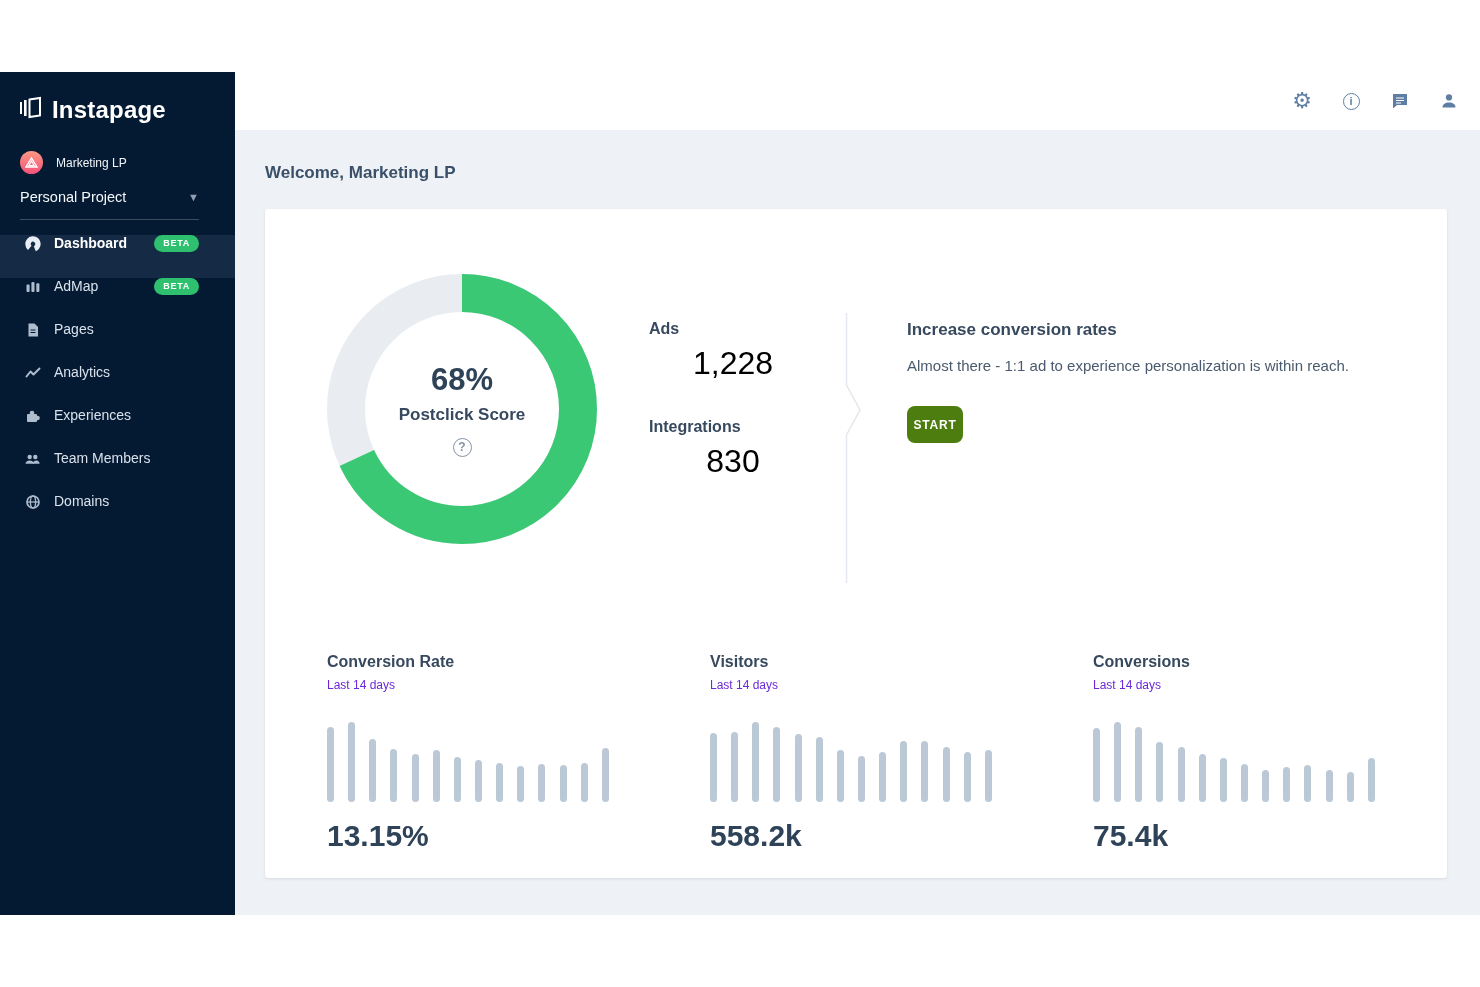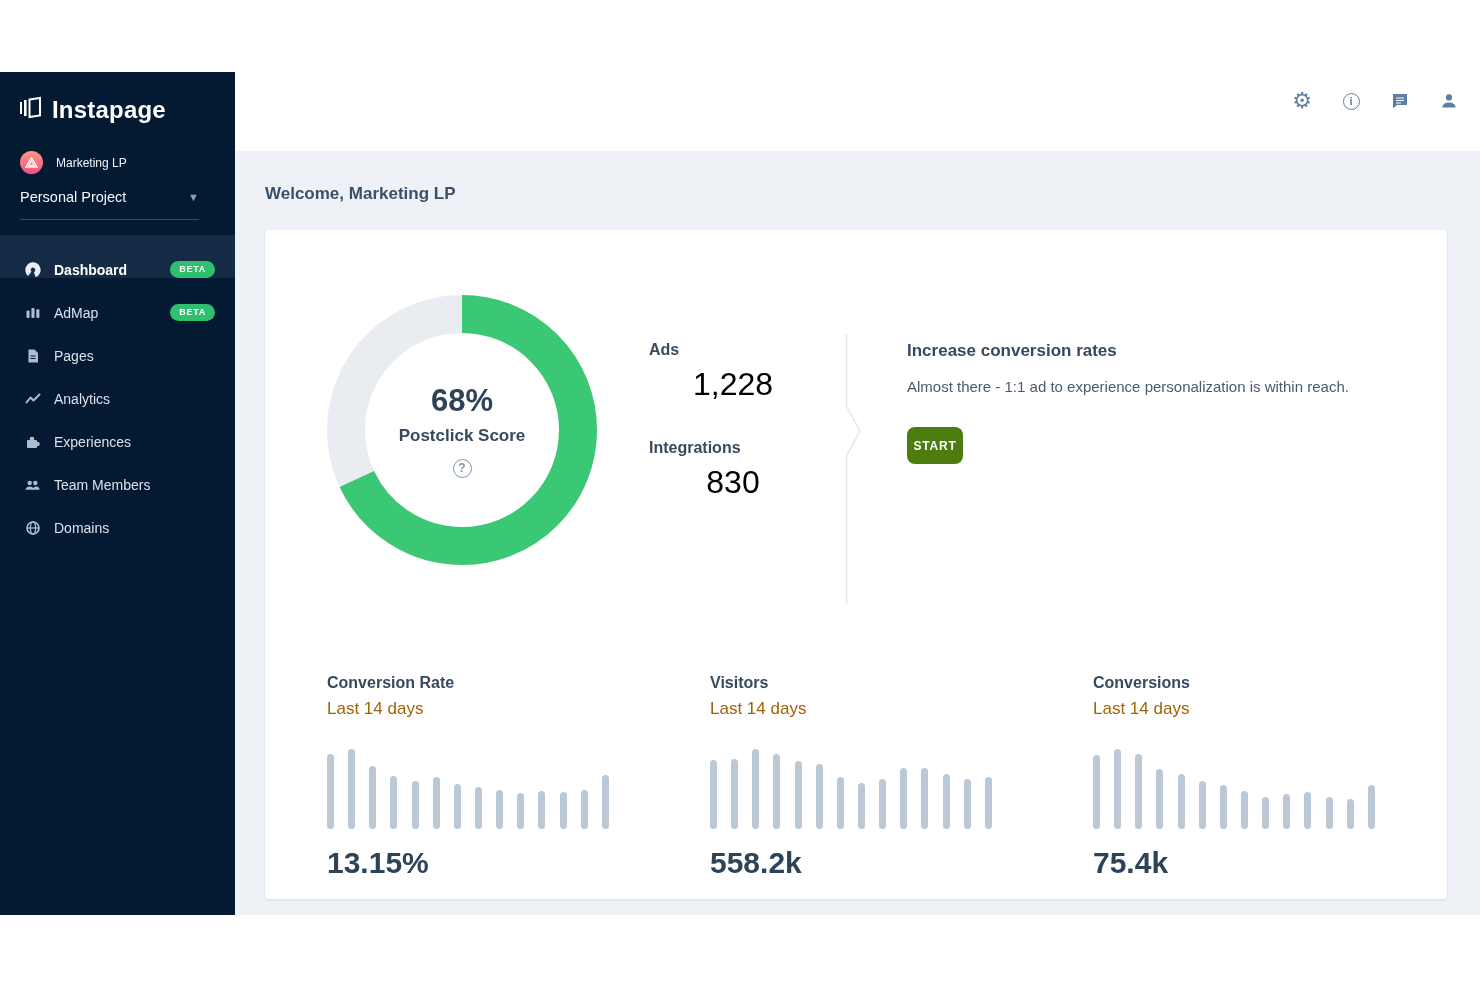--- a/index.html
+++ b/index.html
@@ -11,34 +11,34 @@
   
   .sidebar { width:235px; min-width:235px; background:#041A33; color:#E4EAF2; display:flex; flex-direction:column; }
   .logo-row { padding:22px 0 0 18px; display:flex; align-items:center; gap:7px; }
   .logo-text { color:#ffffff; font-size:24px; font-weight:bold; letter-spacing:.2px; }
   .account-row { margin:26px 0 0 20px; display:flex; align-items:center; gap:13px; }
   .avatar { width:23px; height:23px; border-radius:50%; background:linear-gradient(180deg,#FC9A82 0%,#F4507C 100%); display:flex; align-items:center; justify-content:center; }
   .account-name { font-size:12px; color:#F2F5F9; }
   .project-row { margin:15px 36px 0 20px; padding-bottom:14px; border-bottom:1px solid rgba(255,255,255,.22); display:flex; justify-content:space-between; align-items:center; font-size:14.5px; color:#F4F7FA; cursor:pointer; }
   .project-caret { color:#8FA0B5; font-size:11px; }
   .menu { margin-top:15px; }
-  .menu-item { height:43px; display:flex; align-items:flex-end; padding:0 20px 0 24px; font-size:14px; color:#D9E1EB; cursor:pointer; }
+  .menu-item { height:43px; display:flex; align-items:flex-start; padding:0 36px 0 24px; font-size:14px; color:#D9E1EB; cursor:pointer; }
   .menu-item .icon { width:17px; height:17px; margin-right:13px; color:#AEBDCE; display:flex; align-items:center; justify-content:center; }
   .menu-item.active { background:#152A44; color:#ffffff; font-weight:bold; }
   .menu-item.active .icon { color:#E8EEF5; }
   .badge { margin-left:auto; background:#2EC06F; color:#fff; font-size:9px; font-weight:bold; letter-spacing:.7px; padding:4px 9px; border-radius:10px; line-height:1; }
 
   
   .main { flex:1; display:flex; flex-direction:column; }
   .topbar { height:58px; background:#ffffff; display:flex; align-items:center; justify-content:flex-end; padding-right:20px; gap:27px; }
   .tb-icon { color:#5E7FA3; width:22px; height:22px; display:flex; align-items:center; justify-content:center; cursor:pointer; }
   .gear-glyph { font-size:22px; line-height:1; }
   .info-ring { width:17px; height:17px; border:1.7px solid #5E7FA3; border-radius:50%; display:flex; align-items:center; justify-content:center; font-size:11px; font-weight:bold; font-style:normal; }
 
-  .content { flex:1; background:#EEF1F5; padding:33px 33px 0 30px;margin-top:21px; }
+  .content { flex:1; background:#EEF1F5; padding:33px 33px 0 30px; }
   .welcome { font-size:17px; font-weight:bold; color:#3A5068; margin-bottom:26px; }
 
   .card { width:1182px; height:669px; background:#ffffff; border-radius:3px; box-shadow:0 1px 3px rgba(23,43,77,.10); }
   .card-top { display:flex; padding:65px 0 0 62px; }
 
   
   .donut-wrap { position:relative; width:270px; height:270px; }
   .donut-center { position:absolute; inset:0; display:flex; flex-direction:column; align-items:center; justify-content:center; text-align:center; }
   .donut-pct { font-size:31px; font-weight:bold; color:#2E4358; }
   .donut-caption { font-size:17px; font-weight:bold; color:#37495E; margin-top:7px; }
@@ -56,21 +56,21 @@
   .promo-col { margin-left:44px; padding-top:46px; width:480px; }
   .promo-title { font-size:17px; font-weight:bold; color:#37495E; }
   .promo-body { font-size:15px; color:#4A5A6E; line-height:28px; margin-top:12px; }
   .start-btn { margin-top:26px; width:56px; height:37px; background:#4d7c0f; color:#fff; border:none; border-radius:8px; font-size:12px; font-weight:bold; letter-spacing:.8px; font-family:"Liberation Sans", sans-serif; cursor:pointer; }
 
   
   .card-bottom { display:flex; padding-left:62px; margin-top:66px; }
   .mini-chart { width:290px; }
   .mini-chart.gap { margin-right:93px; }
   .mc-title { font-size:16px; font-weight:bold; color:#37495E; }
-  .mc-sub { font-size:17px; color:#a16207; margin-top:7px; }
+  .mc-sub { font-size:12px; color:#6d28d9; margin-top:7px; }
   .bars { width:282px; height:80px; margin-top:30px; display:flex; align-items:flex-end; justify-content:space-between; }
   .bar { width:7px; border-radius:3.5px; background:#BBC9D6; }
   .mc-value { font-size:30px; font-weight:bold; color:#2E4358; margin-top:17px; }
 </style>
 </head>
 <body>
 
 <div class="app">
 
   <aside class="sidebar">

